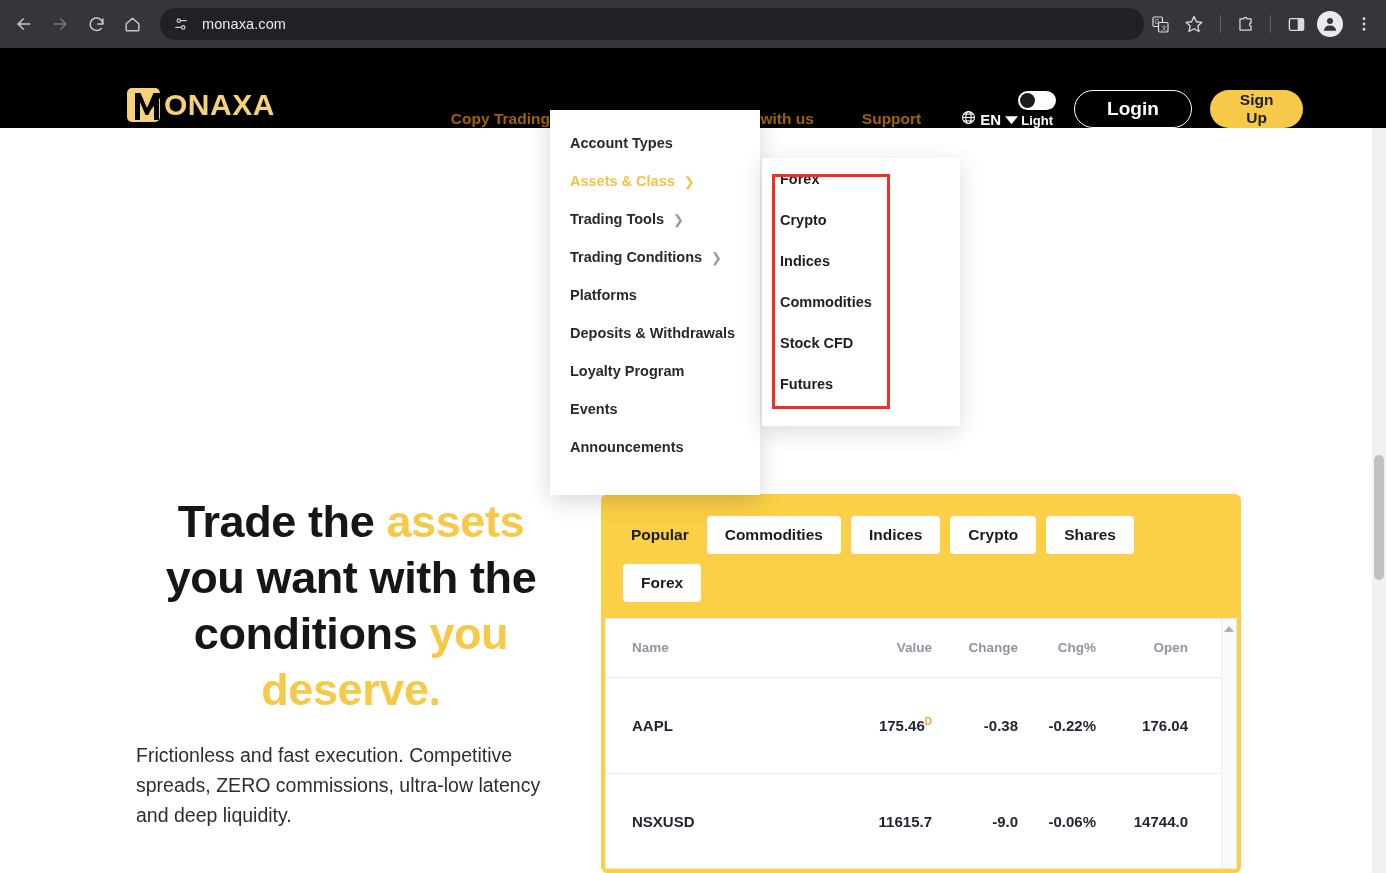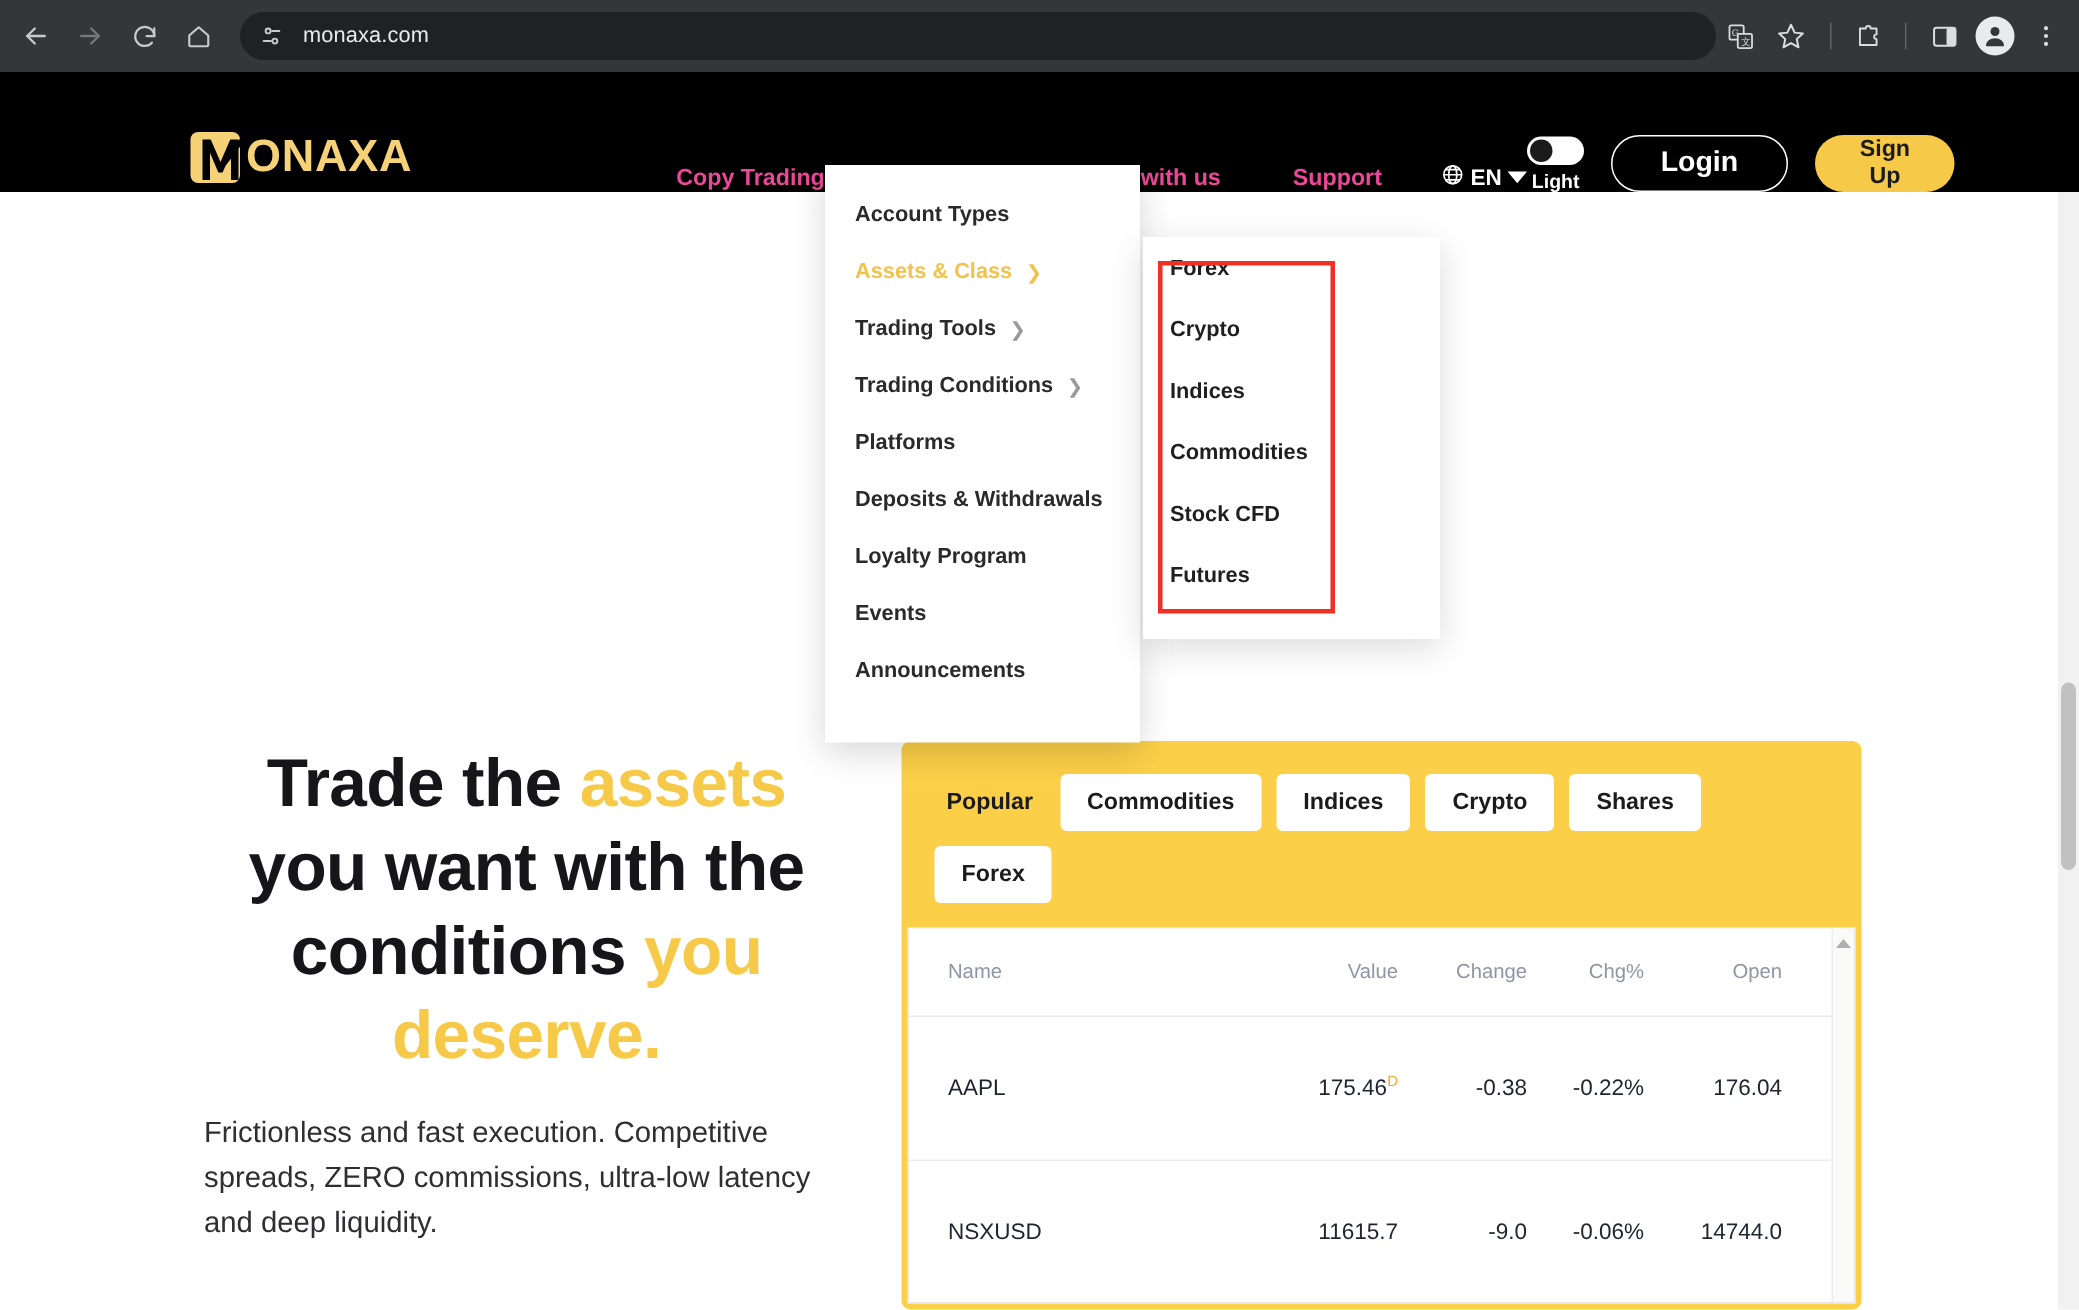--- a/index.html
+++ b/index.html
@@ -73,21 +73,21 @@
   .logo-mark { width: 46px; height: 46px; position: relative; }
   .logo-text {
     font-size: 30px; font-weight: 700; letter-spacing: .5px;
     color: #f5d278; margin-left: -6px;
   }
   .main-nav {
     display: flex; align-items: center;
     margin-left: 152px; gap: 0px;
   }
   .nav-item {
-    color: #ec4899; font-size: 15.5px; font-weight: 700;
+    color: #a16207; font-size: 15.5px; font-weight: 700;
     padding: 0 24px; cursor: pointer; white-space: nowrap;
   }
   .nav-item.active { color: #0369a1; }
   .lang-select {
     display: flex; align-items: center; gap: 4px;
     color: #ffffff; font-size: 15px; font-weight: 700;
     margin-left: 16px; cursor: pointer;
   }
   .header-right {
     display: flex; align-items: center; gap: 18px;
@@ -190,21 +190,21 @@
   .tab.active { background: transparent; padding: 0 8px; }
   .table-card {
     position: absolute; left: 4px; top: 124px;
     width: 632px; height: 251px;
     background: #ffffff;
     border: 1px solid #e6e6ea;
     overflow: hidden;
   }
   .qtable { width: 600px; border-collapse: collapse; table-layout: fixed; }
   .qtable th, .qtable td {
-    font-weight: 400; text-align: right;
+    font-weight: 700; text-align: right;
     padding: 8px 6px; white-space: nowrap;
   }
   .qtable th {
     font-size: 13.5px; color: #8e96a3;
     height: 58px; vertical-align: middle;
     border-bottom: 1px solid #e9e9ee;
   }
   .qtable td {
     font-size: 15px; color: #1f2430;
     height: 96px; vertical-align: middle;

